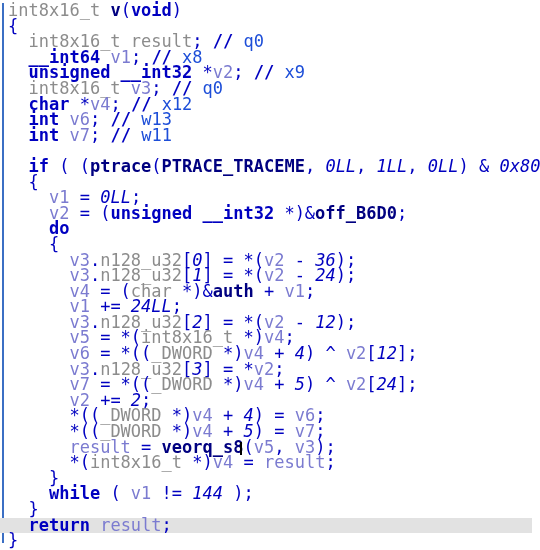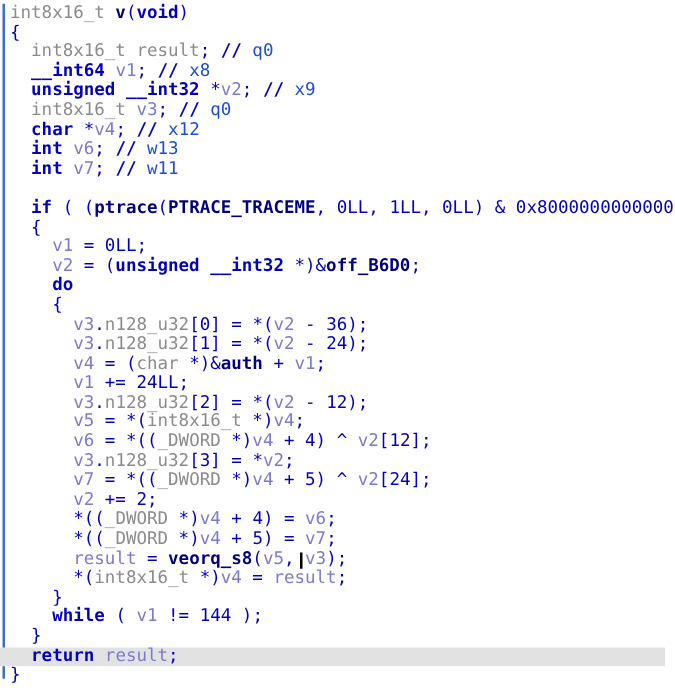--- a/index.html
+++ b/index.html
@@ -13,21 +13,21 @@
     height: 550px;
     overflow: hidden;
     font-family: "DejaVu Sans Mono", "Liberation Mono", monospace;
   }
 
   #editor {
     position: relative;
     width: 532px;
     height: 550px;
     background: #ffffff;
-    font-size: 14px;
+    font-size: 17px;
     line-height: 15.6px;
     box-sizing: border-box;
     padding: 3px 0 0 0;
   }
 
   
   .block-guide {
     position: absolute;
     left: 2px;
     top: 3px;
@@ -51,21 +51,21 @@
   .line.current {
     background: #e2e2e2;
   }
 
   
   .kw       { color: #0000c0; font-weight: bold; }  
   .typ      { color: #8c8c8c; }                     
   .typb     { color: #000080; font-weight: bold; }  
   .var      { color: #7b7bd0; text-align: right; }                     
   .glob     { color: #000080; font-weight: bold; }  
-  .num      { color: #0000c0; }                     
+  .num      { color: #0000c0; font-style: italic; }                     
   .punct    { color: #0000c0; }                     
   .plain    { color: #505050; }
   .cmt      { color: #1d4ed8; }
   .cmtb     { color: #0000c0; font-weight: bold; }
   .macro    { color: #000080; font-weight: bold; }
 
   .caret {
     position: absolute;
     left: 240px;
     top: 2px;

